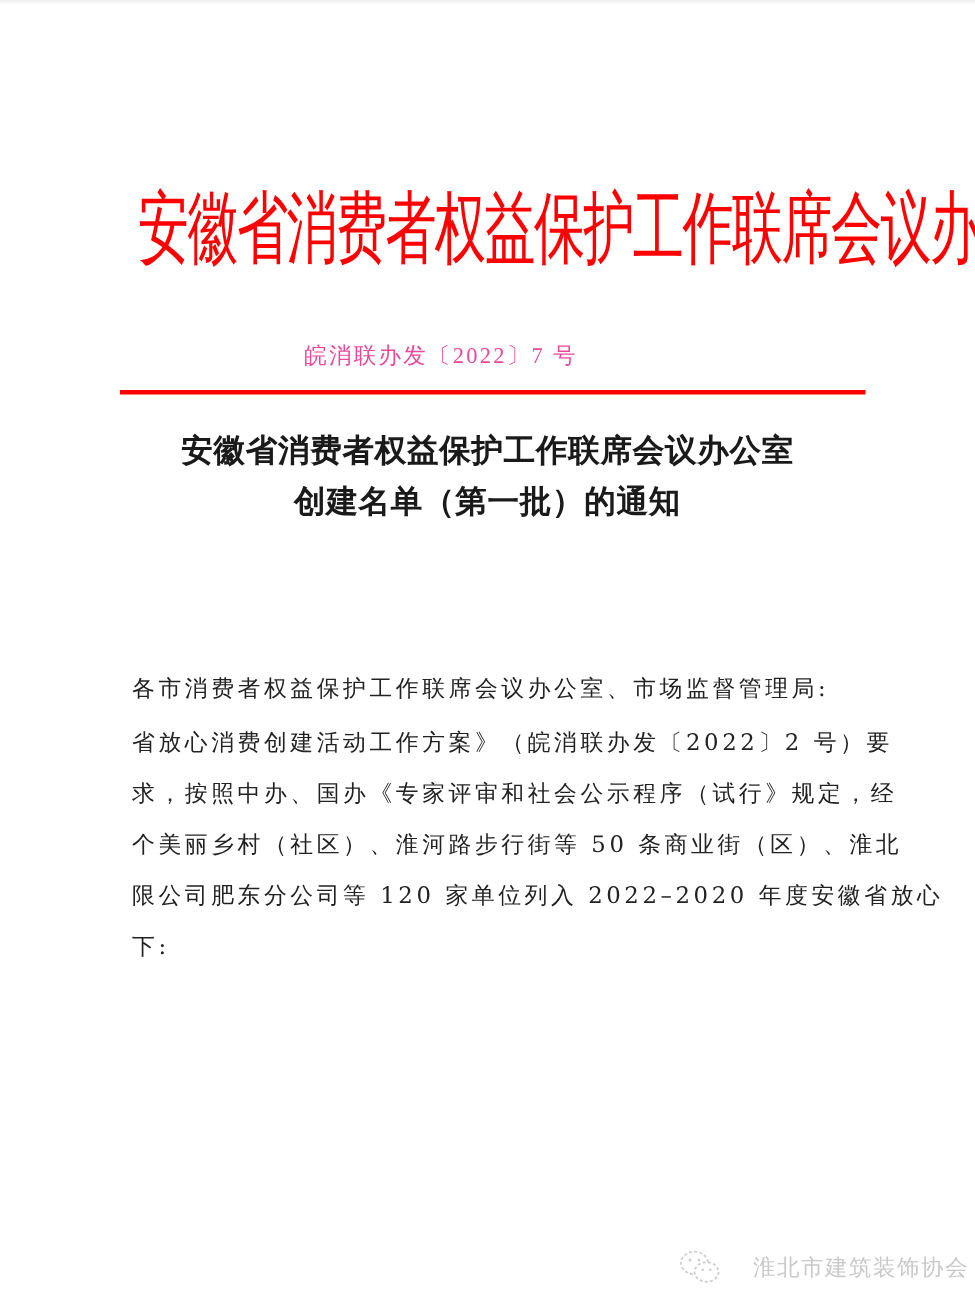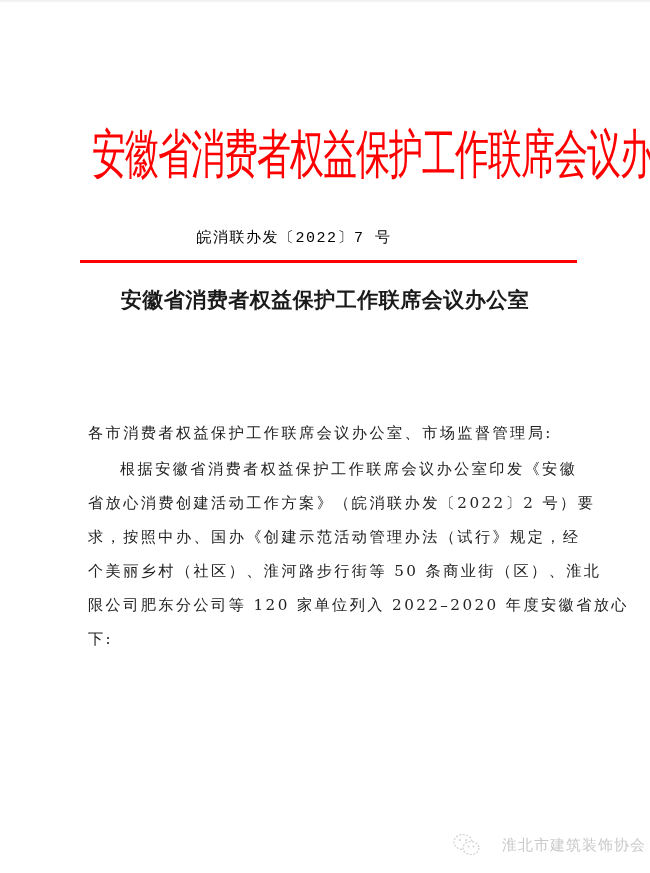--- a/index.html
+++ b/index.html
@@ -36,24 +36,24 @@
       transform: scaleY(1.55);
       transform-origin: left center;
       text-align: left;
     }
     .doc-number {
       position: absolute;
       left: 0;
       width: 588px;
       top: 228px;
       text-align: center;
-      font-family: Liberation Mono, monospace;
+      font-family: Liberation Serif, serif;
       font-size: 15px;
       letter-spacing: 1.5px;
-      color: #000000;
+      color: #ec4899;
     }
     .red-rule {
       position: absolute;
       left: 80px;
       top: 260px;
       width: 497px;
       height: 3px;
       background: #ff0000;
     }
     .title {
@@ -80,20 +80,21 @@
       line-height: 34px;
       color: #222;
       letter-spacing: 2.4px;
     }
     .body-text .p-line {
       display: block;
       white-space: nowrap;
     }
     .body-text .salutation {
       margin-bottom: 2px;
+      margin-top: 26px;
     }
     .body-text .indent {
       padding-left: 32px;
     }
     .watermark {
       position: absolute;
       left: 452px;
       top: 830px;
       height: 30px;
       display: flex;
@@ -117,27 +118,27 @@
 <div class="top-shade"></div>
 
 <div class="masthead">安徽省消费者权益保护工作联席会议办公室文件</div>
 
 <div class="doc-number">皖消联办发〔2022〕7 号</div>
 
 <div class="red-rule"></div>
 
 <div class="title">
   <span class="line">安徽省消费者权益保护工作联席会议办公室</span>
+  <span class="line">创建名单（第一批）的通知</span>
 </div>
 
 <div class="body-text">
   <span class="p-line salutation">各市消费者权益保护工作联席会议办公室、市场监督管理局:</span>
-  <span class="p-line indent">根据安徽省消费者权益保护工作联席会议办公室印发《安徽</span>
   <span class="p-line">省放心消费创建活动工作方案》（皖消联办发〔2022〕2 号）要</span>
-  <span class="p-line">求，按照中办、国办《创建示范活动管理办法（试行》规定，经</span>
+  <span class="p-line">求，按照中办、国办《专家评审和社会公示程序（试行》规定，经</span>
   <span class="p-line">个美丽乡村（社区）、淮河路步行街等 50 条商业街（区）、淮北</span>
   <span class="p-line">限公司肥东分公司等 120 家单位列入 2022–2020 年度安徽省放心</span>
   <span class="p-line">下:</span>
 </div>
 
 <div class="watermark">
   <span>
     <svg width="30" height="24" viewBox="0 0 30 24">
       <ellipse cx="11" cy="9" rx="9" ry="7.5" fill="none" stroke="#cfcfcf" stroke-width="1.2" stroke-dasharray="2 1.5"></ellipse>
       <ellipse cx="19" cy="15" rx="8" ry="6.5" fill="#fff" stroke="#cfcfcf" stroke-width="1.2" stroke-dasharray="2 1.5"></ellipse>

